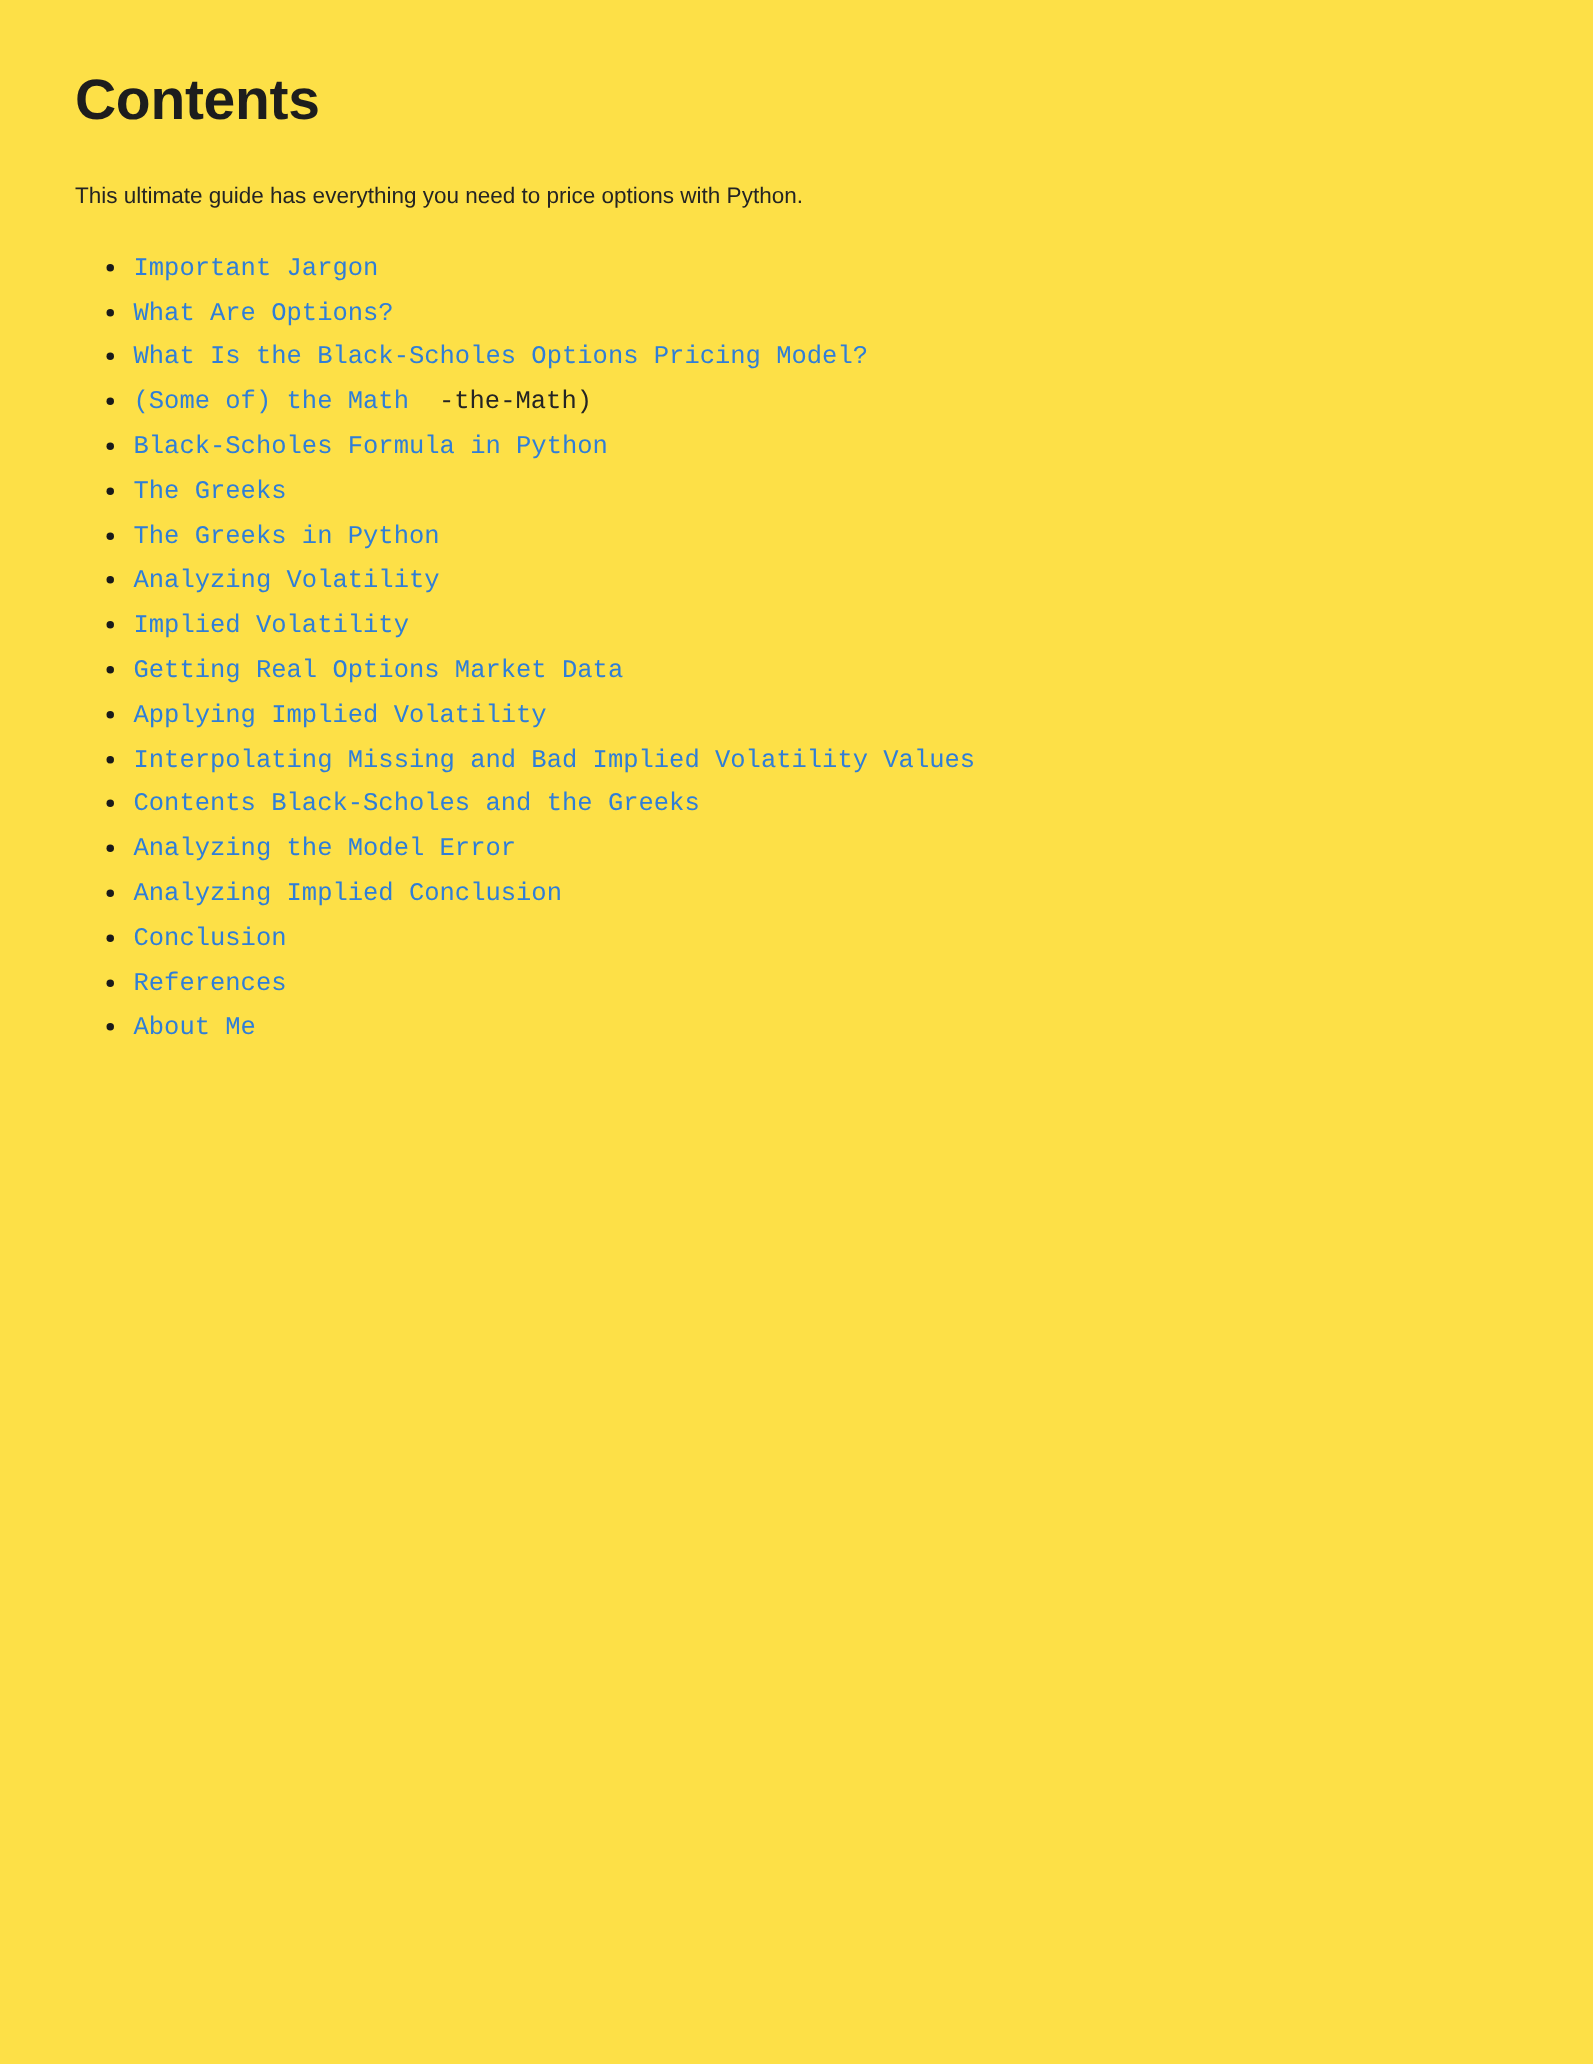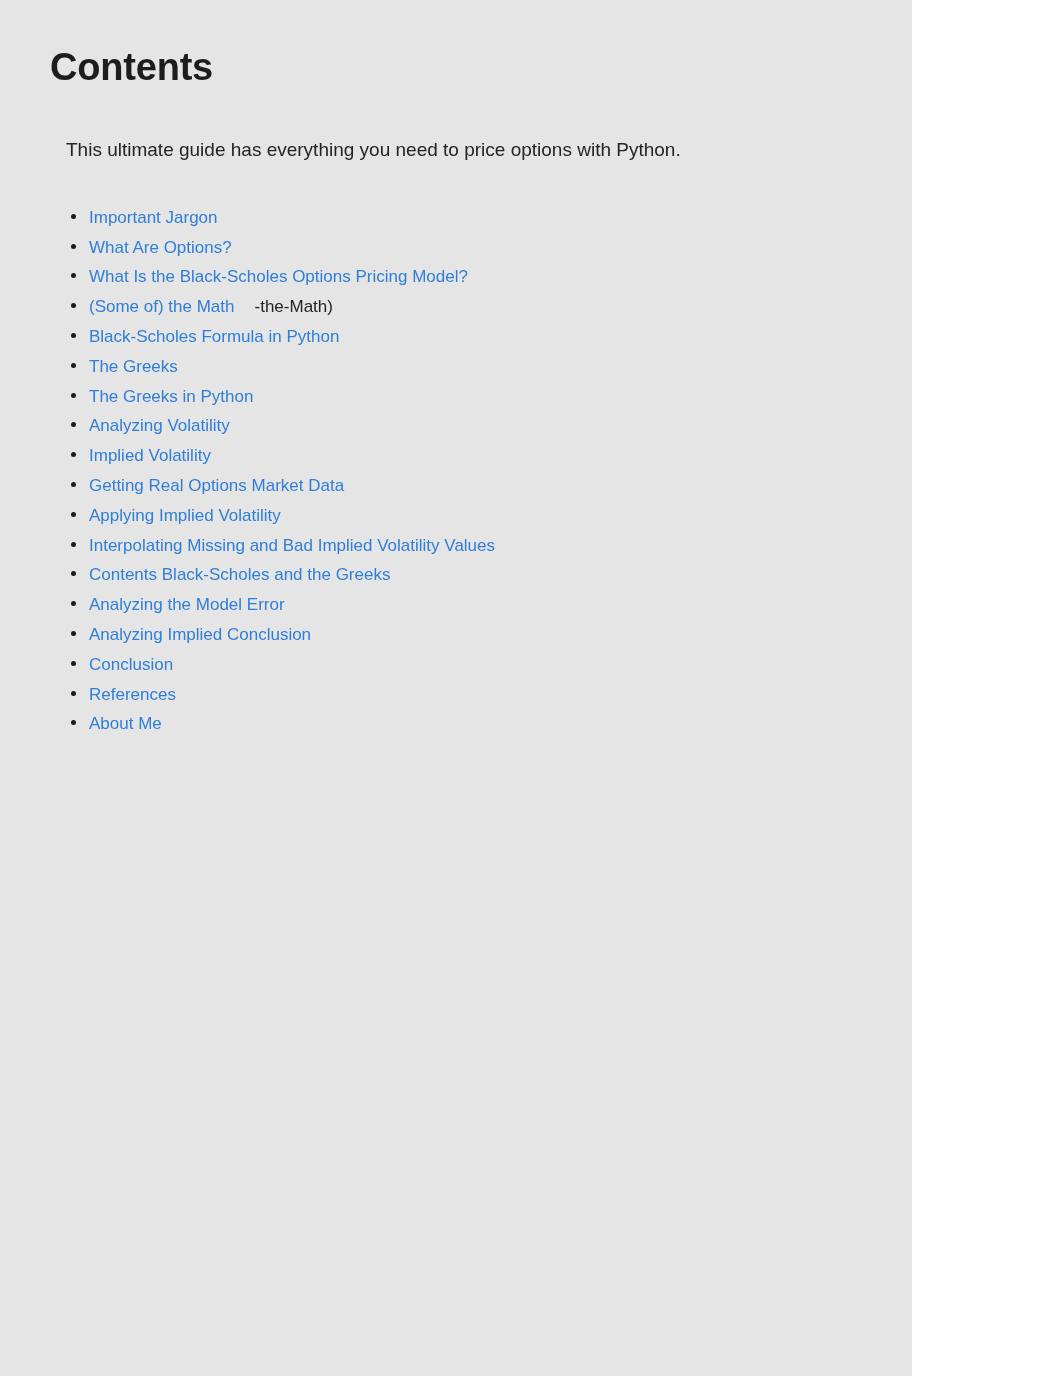--- a/index.html
+++ b/index.html
@@ -13,51 +13,52 @@
     width: 1062px;
     height: 1376px;
     font-family: "Liberation Sans", "DejaVu Sans", sans-serif;
     -webkit-font-smoothing: antialiased;
     color: #242424;
     overflow: hidden;
   }
 
   .page {
     position: relative;
-    width: 912px;
+    width: 1062px;
     height: 1376px;
-    background: #e5e5e5;
+    background: #fde047;
     box-sizing: border-box;
     padding: 0 50px;
   }
 
   .page-title {
     margin: 0;
     padding-top: 44px;
     font-size: 38px;
     line-height: 1.22;
     font-weight: 600;
     letter-spacing: -0.2px;
     color: #1d1d1d;
   }
 
   .intro-paragraph {
-    margin: 16px;
+    margin: 0;
     padding-top: 30px;
-    font-size: 19px;
+    font-size: 15px;
     line-height: 1.5;
     font-weight: 400;
     color: #242424;
   }
 
   .toc-list {
     margin: 0;
     padding-top: 22px;
     padding-left: 0;
     list-style: none;
+    font-family: Liberation Mono, monospace;
   }
 
   .toc-item {
     position: relative;
     padding-left: 39px;
     font-size: 17px;
     line-height: 29.8px;
     color: #242424;
     white-space: nowrap;
   }

